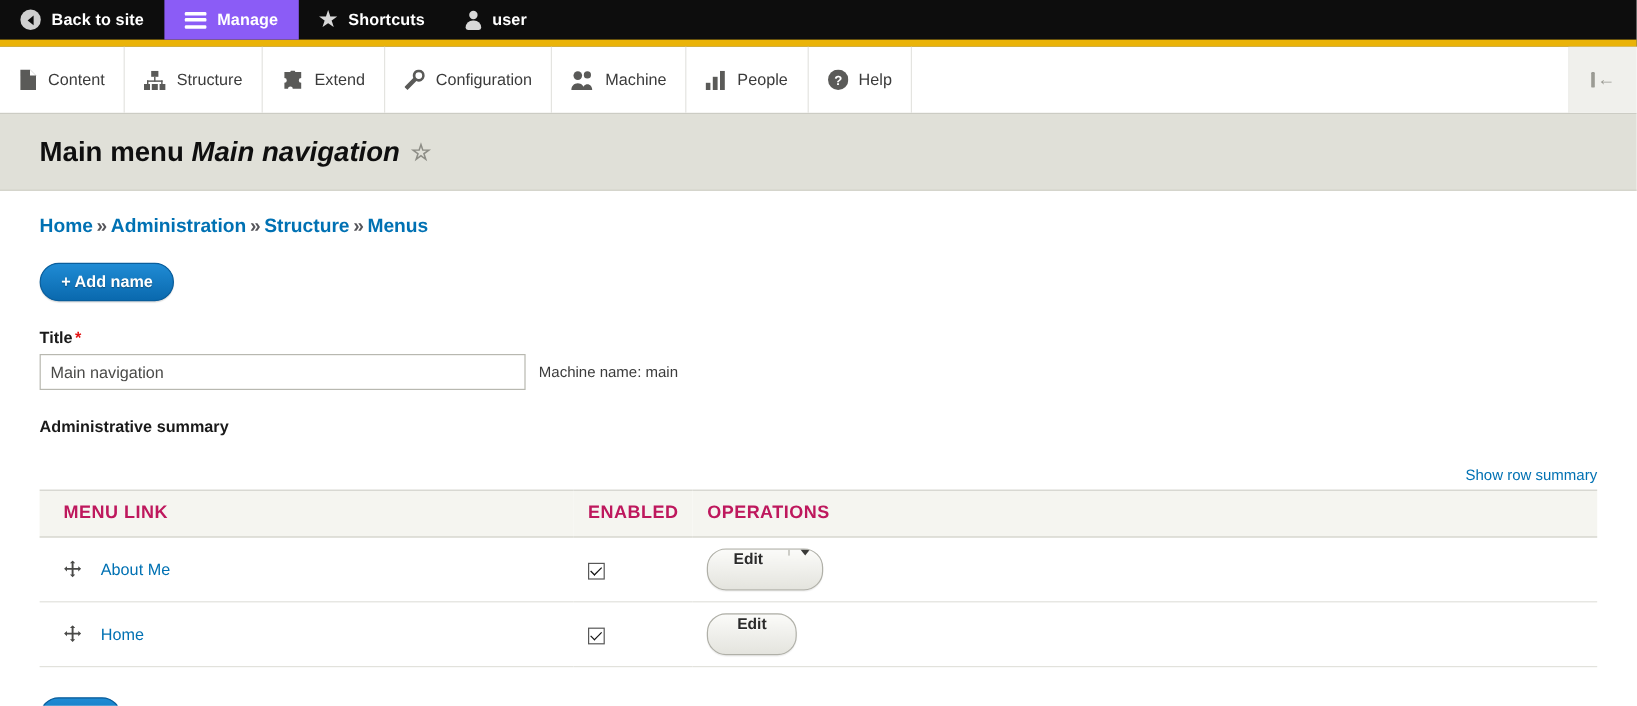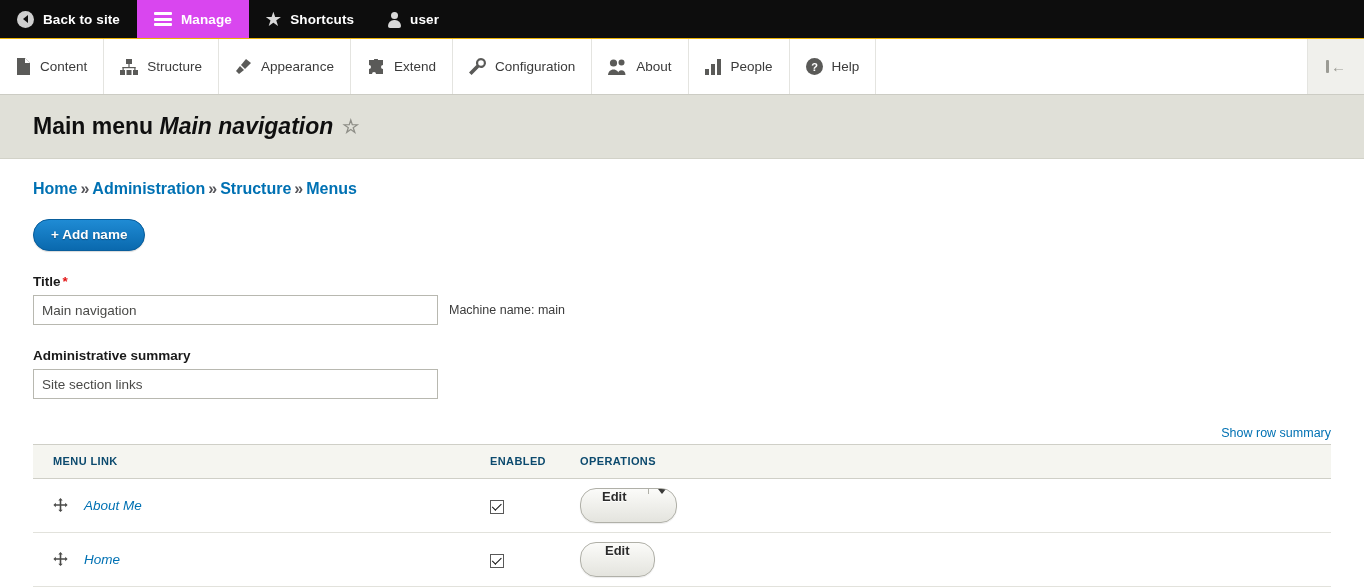--- a/index.html
+++ b/index.html
@@ -10,35 +10,35 @@
     font-family: "Liberation Sans", sans-serif;
     overflow: hidden;
   }
 
   
   .toolbar-top {
     height: 39px;
     background: #0d0d0d;
     display: flex;
     align-items: stretch;
-    border-bottom: 1px solid #eab308;
+    border-bottom: 6px solid #eab308;
   }
   .tb-item {
     display: flex;
     align-items: center;
     gap: 9px;
     padding: 0 17px;
     color: #ffffff;
     font-size: 13.5px;
     font-weight: bold;
     letter-spacing: .1px;
     cursor: pointer;
     user-select: none;
   }
-  .tb-item.active { background: #d946ef; }
+  .tb-item.active { background: #8b5cf6; }
   .tb-icon { display: flex; align-items: center; justify-content: center; }
 
   
   .ico-back { width: 17px; height: 17px; border-radius: 50%; background: #cfcfcf; position: relative; }
   .ico-back::after {
     content: ""; position: absolute; left: 6px; top: 4.5px;
     width: 0; height: 0;
     border-top: 4px solid transparent;
     border-bottom: 4px solid transparent;
     border-right: 5px solid #0d0d0d;
@@ -179,39 +179,39 @@
     cursor: pointer;
   }
   table.menu-table {
     width: 1298px;
     border-collapse: collapse;
     border-top: 1px solid #cfcfc7;
   }
   table.menu-table thead th {
     background: #f5f5f0;
     text-align: left;
-    font-size: 11px;
+    font-size: 15px;
     font-weight: bold;
     letter-spacing: .4px;
-    color: #0c4a6e;
+    color: #be185d;
     padding: 10px 12px 11px;
     border-bottom: 1px solid #cfcfc7;
   }
   th.c-link { width: 445px; padding-left: 20px !important; }
   th.c-enabled { width: 90px; }
   th.c-ops { width: auto; }
   table.menu-table tbody td {
     border-bottom: 1px solid #e2e2dc;
     padding: 9px 12px;
     font-size: 13.5px;
     vertical-align: middle;
     background: #ffffff;
   }
   td.c-link { padding-left: 20px !important; }
-  .link-cell { display: flex; align-items: center; gap: 16px; font-style: italic; }
+  .link-cell { display: flex; align-items: center; gap: 16px; }
   .menu-link { color: #0071b3; text-decoration: none; font-size: 13.5px; cursor: pointer; }
   .drag-handle { cursor: move; display: inline-flex; }
   .ck {
     width: 14px; height: 14px;
     border: 1px solid #585858;
     background: #ffffff;
     display: inline-flex;
     align-items: center; justify-content: center;
     cursor: pointer;
     position: relative;
@@ -318,29 +318,20 @@
         <rect class="g" x="13" y="11" width="5" height="5"></rect>
         <rect class="g" x="8.4" y="5" width="1.2" height="4"></rect>
         <rect class="g" x="2.5" y="8" width="13" height="1.2"></rect>
         <rect class="g" x="2.5" y="8" width="1.2" height="3"></rect>
         <rect class="g" x="14.3" y="8" width="1.2" height="3"></rect>
       </svg>
     </span>
     <span>Structure</span>
   </div>
 
-  <div class="sub-item">
-    <span class="tb-icon">
-      <svg width="17" height="17" viewBox="0 0 17 17">
-        <path class="g" d="M11 1l5 4-6 6-4-4z"></path>
-        <path class="g" d="M5 8l4 4-5 4-3-3z"></path>
-      </svg>
-    </span>
-    <span>Appearance</span>
-  </div>
 
   <div class="sub-item">
     <span class="tb-icon">
       <svg width="18" height="16" viewBox="0 0 18 16">
         <path class="g" d="M2 1h5a2 2 0 014 0h5v5a2 2 0 000 4v5H9a2 2 0 00-4 0H2V10a2 2 0 000-4z"></path>
       </svg>
     </span>
     <span>Extend</span>
   </div>
 
@@ -355,21 +346,21 @@
 
   <div class="sub-item">
     <span class="tb-icon">
       <svg width="19" height="16" viewBox="0 0 19 16">
         <circle class="g" cx="5.5" cy="4" r="3.6"></circle>
         <path class="g" d="M0 16c0-3.2 2.5-5.6 5.5-5.6S11 12.8 11 16z"></path>
         <circle class="g" cx="13.5" cy="3.4" r="3"></circle>
         <path class="g" d="M9.5 16c0-2.8 1.8-4.8 4-4.8s4 2 4 4.8z"></path>
       </svg>
     </span>
-    <span>About</span>
+    <span>Machine</span>
   </div>
 
   <div class="sub-item">
     <span class="tb-icon">
       <svg width="17" height="16" viewBox="0 0 17 16">
         <rect class="g" x="0" y="10" width="4" height="6"></rect>
         <rect class="g" x="6" y="5" width="4" height="11"></rect>
         <rect class="g" x="12" y="0" width="4" height="16"></rect>
       </svg>
     </span>
@@ -416,23 +407,20 @@
 
   <div class="field-label">
     <span>Title</span><span class="req">*</span>
   </div>
   <div class="field-row">
     <input class="text-input" type="text" value="Main navigation" style="">
     <span class="machine-name">Machine name: main</span>
   </div>
 
   <div class="field-label">Administrative summary</div>
-  <div class="field-row">
-    <input class="text-input" type="text" value="Site section links" style="">
-  </div>
 
   <div class="row-weights-wrap">
     <a class="row-weights">Show row summary</a>
   </div>
 
   <table class="menu-table">
     <thead>
       <tr>
         <th class="c-link">MENU LINK</th>
         <th class="c-enabled">ENABLED</th>

